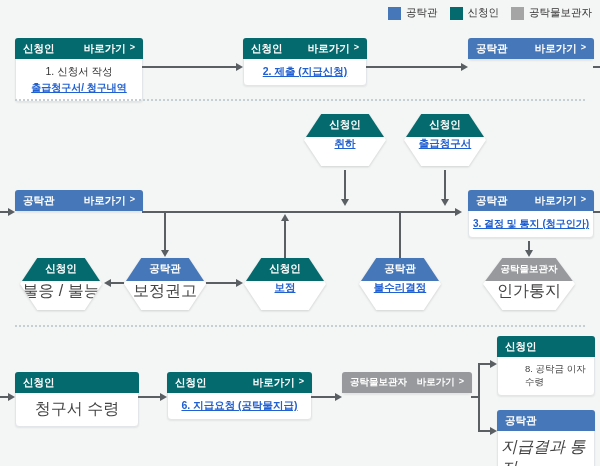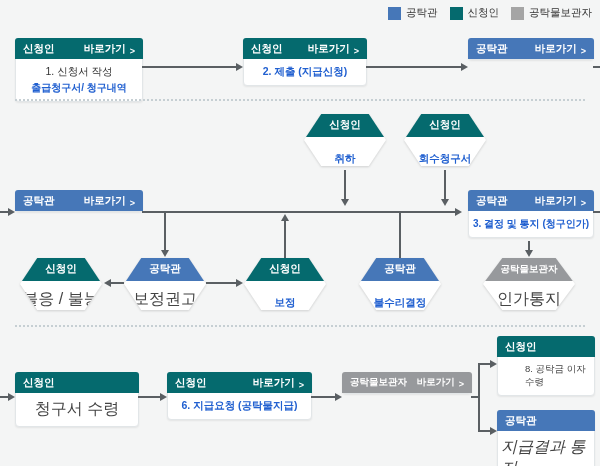--- a/index.html
+++ b/index.html
@@ -17,38 +17,38 @@
   
   .pbox{position:absolute;background:#fff;border:1px solid #e2e6e8;border-radius:4px;
         box-shadow:0 1px 2px rgba(0,0,0,.07);}
   .hdr{height:21px;display:flex;justify-content:space-between;align-items:center;
        padding:0 8px;color:#fff;font-size:10.5px;font-weight:bold;
        border-radius:3px 3px 0 0;margin:-1px -1px 0 -1px;}
   .hdr.solo{justify-content:flex-start;}
   .teal-bg{background:#056a6e;}
   .blue-bg{background:#4677b8;}
   .gray-bg{background:#97999c;}
-  .shortcut{display:flex;align-items:flex-end;gap:4px;cursor:pointer;font-weight:bold;}
+  .shortcut{display:flex;align-items:flex-start;gap:4px;cursor:pointer;font-weight:bold;}
   .chev{font-size:9px;}
   .body{display:flex;flex-direction:column;align-items:center;justify-content:center;
         padding:6px 3px;gap:2px;}
   .t{font-size:10.5px;color:#333;}
-  .lnk{font-size:10.5px;color:#2160d0;cursor:pointer;font-weight:bold;}
+  .lnk{font-size:10.5px;color:#2160d0;text-decoration:underline;cursor:pointer;font-weight:bold;}
   .small .lnk{font-size:10px;}
   .plain{font-size:16px;color:#444;}
 
   
   .hex{position:absolute;filter:drop-shadow(0 1px 1px rgba(0,0,0,.15));}
   .hex-in{width:82px;height:52px;clip-path:polygon(21% 0%,79% 0%,100% 50%,79% 100%,21% 100%,0% 50%);
           display:flex;flex-direction:column;}
   .hex-wide .hex-in{width:92px;}
   .hex-top{height:26px;display:flex;align-items:center;justify-content:center;
            color:#fff;font-size:10.5px;font-weight:bold;}
   .hex-top.tiny{font-size:9.5px;}
-  .hex-bot{height:34px;background:#fff;display:flex;align-items:flex-end;justify-content:center;
+  .hex-bot{height:34px;background:#fff;display:flex;align-items:flex-start;justify-content:center;
            font-size:10.5px;color:#444;}
 
   
   .hline{position:absolute;height:2px;background:#5a5f63;}
   .vline{position:absolute;width:2px;background:#5a5f63;}
   .ar{position:absolute;width:0;height:0;}
   .ar-r{border-top:4px solid transparent;border-bottom:4px solid transparent;border-left:7px solid #5a5f63;}
   .ar-l{border-top:4px solid transparent;border-bottom:4px solid transparent;border-right:7px solid #5a5f63;}
   .ar-d{border-left:4px solid transparent;border-right:4px solid transparent;border-top:7px solid #5a5f63;}
   .ar-u{border-left:4px solid transparent;border-right:4px solid transparent;border-bottom:7px solid #5a5f63;}
@@ -129,21 +129,21 @@
           <a class="lnk">취하</a>
         </div>
     </div>
   </div>
   <div class="hex" style="left:404px;top:114px;">
     <div class="hex-in">
       <div class="hex-top teal-bg">
           <span>신청인</span>
         </div>
       <div class="hex-bot">
-          <a class="lnk">회수청구서</a>
+          <a class="lnk">출급청구서</a>
         </div>
     </div>
   </div>
 
   <div class="vline" style="left:344px;top:170px;height:29px;"></div>
   <div class="ar ar-d" style="left:341px;top:199px;"></div>
   <div class="vline" style="left:444px;top:170px;height:29px;"></div>
   <div class="ar ar-d" style="left:441px;top:199px;"></div>
 
   <div class="pbox" style="left:15px;top:190px;width:126px;">

